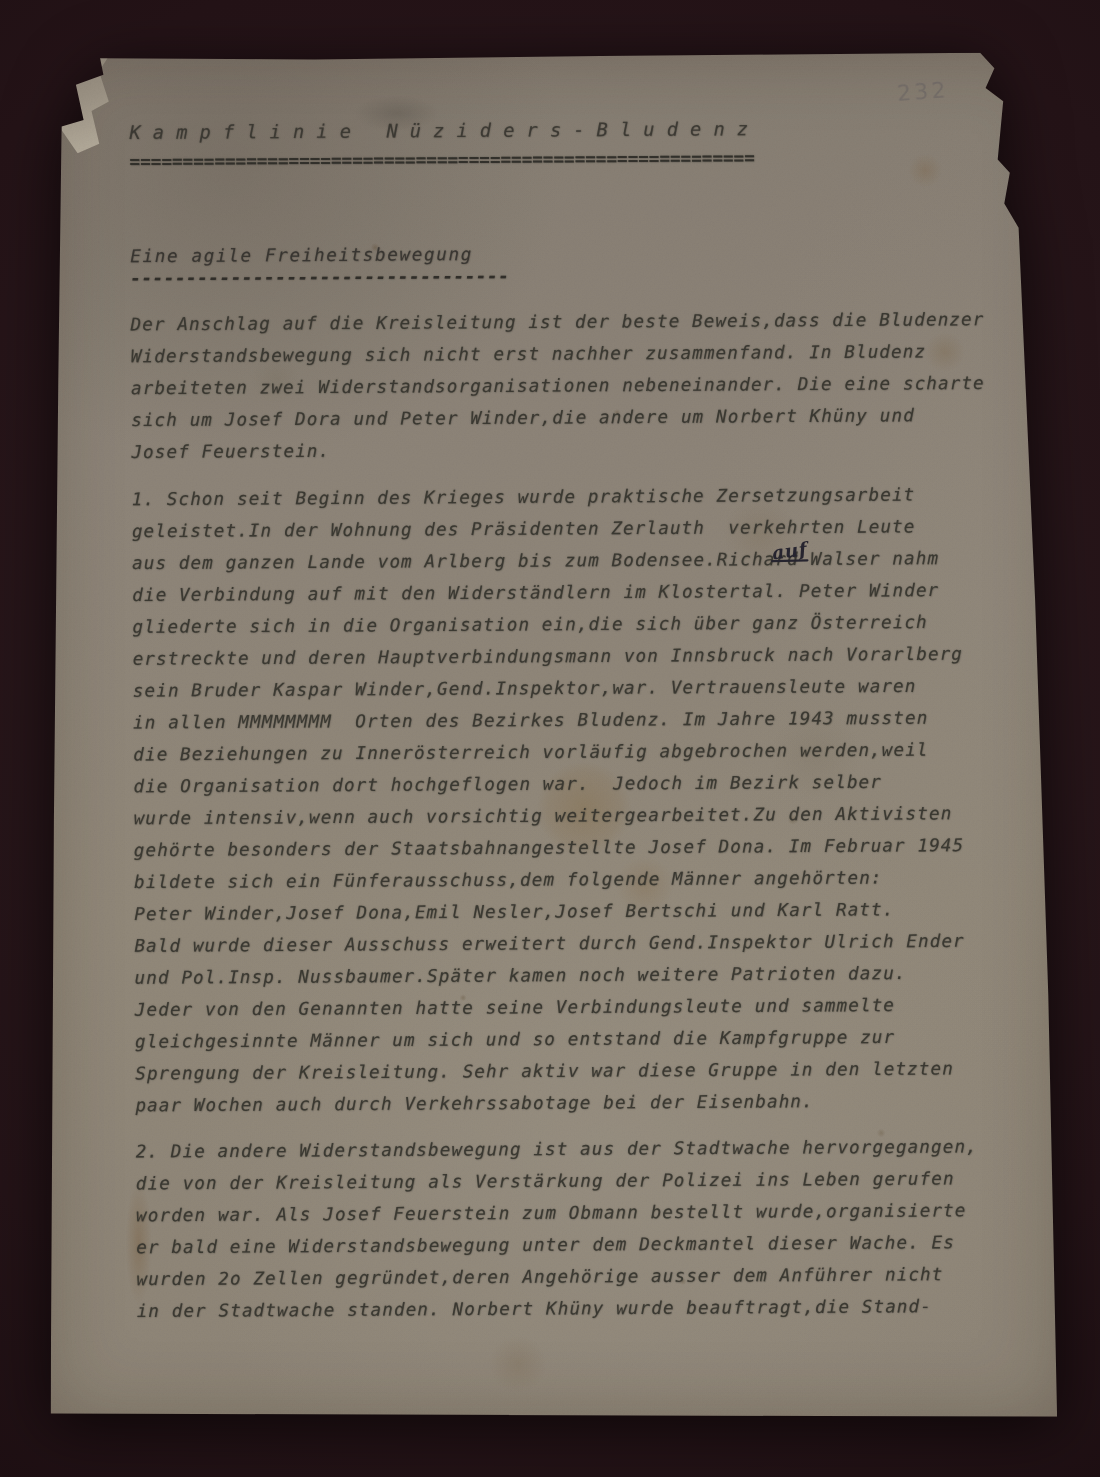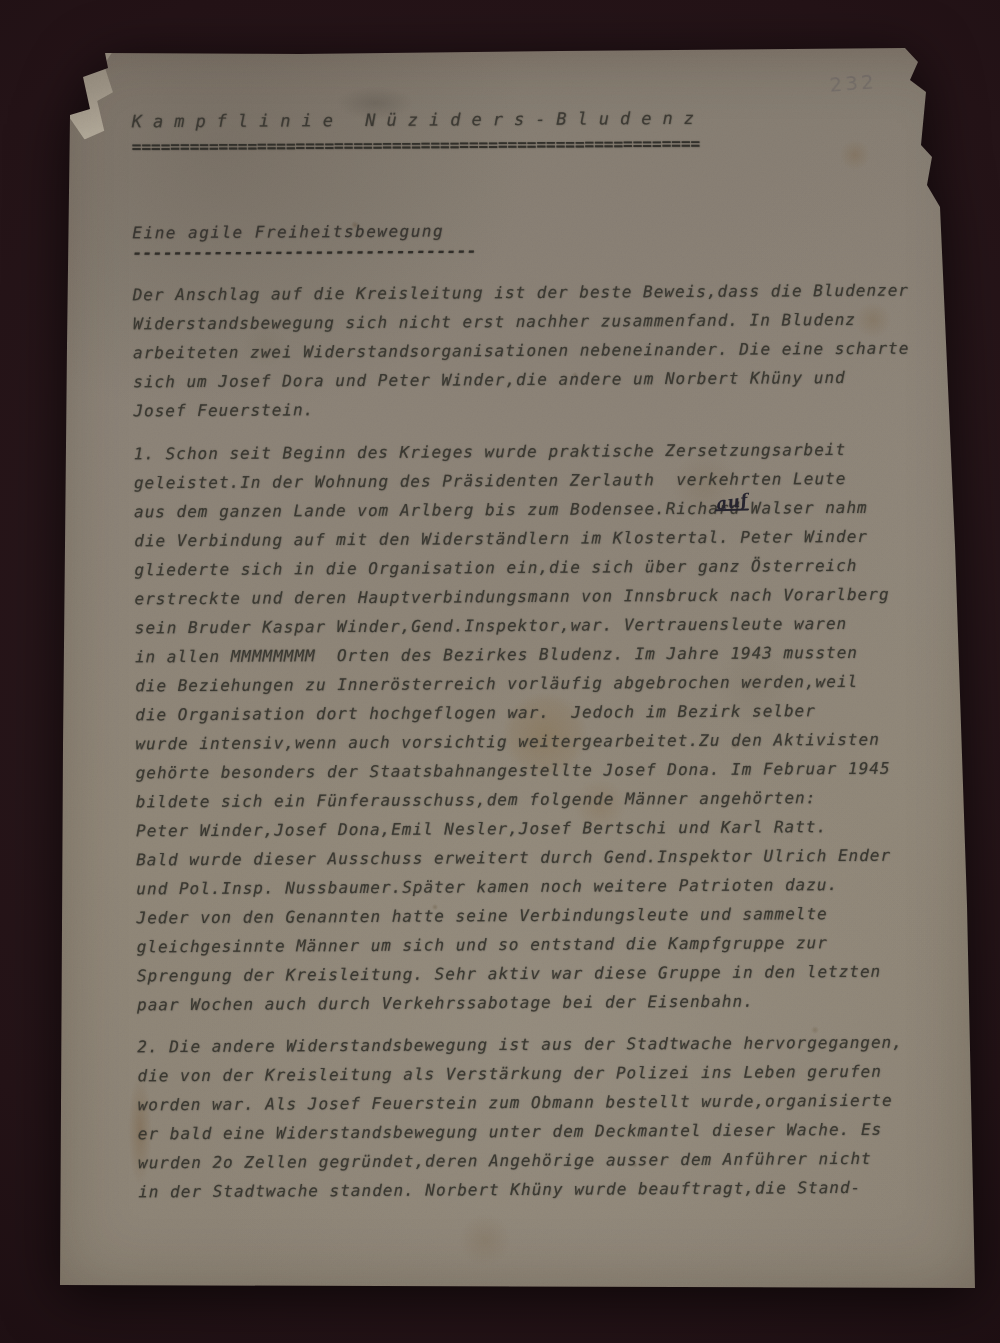--- a/index.html
+++ b/index.html
@@ -7,21 +7,21 @@
     width:1000px;height:1343px;overflow:hidden;
     font-family:"DejaVu Sans Mono", monospace;
     background:#1c0f13;
   }
   .stage{
     position:relative;width:1000px;height:1343px;
     background:
       radial-gradient(ellipse 130% 90% at 50% 45%, #2b191d 0%, #241317 55%, #150a0d 100%);
   }
   .paper-wrap{
-    position:absolute;left:55px;top:45px;width:925px;height:1248px;
+    position:absolute;left:41px;top:45px;width:925px;height:1248px;
     filter:drop-shadow(0 10px 28px rgba(0,0,0,0.65));
   }
   .paper{
     position:absolute;inset:0;
     background:
       radial-gradient(ellipse 70% 50% at 55% 80%, rgba(158,150,136,0.45) 0%, rgba(158,150,136,0) 60%),
       radial-gradient(ellipse 60% 40% at 18% 8%, rgba(108,100,90,0.5) 0%, rgba(108,100,90,0) 55%),
       radial-gradient(ellipse 50% 60% at 95% 40%, rgba(148,140,126,0.35) 0%, rgba(148,140,126,0) 60%),
       linear-gradient(178deg, #867d72 0%, #8d8478 30%, #918879 62%, #8e8577 100%);
     clip-path:polygon(

